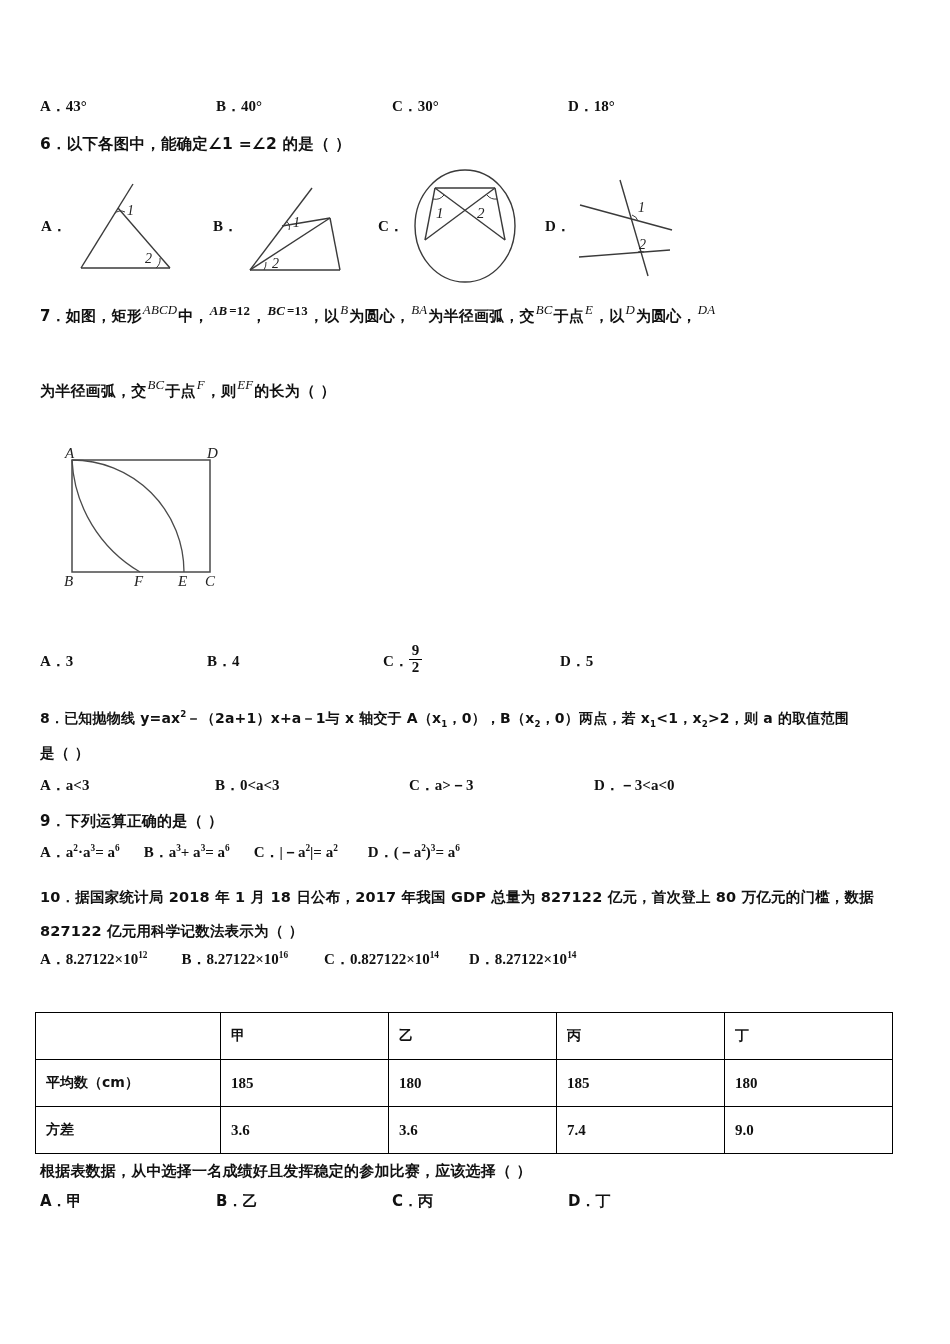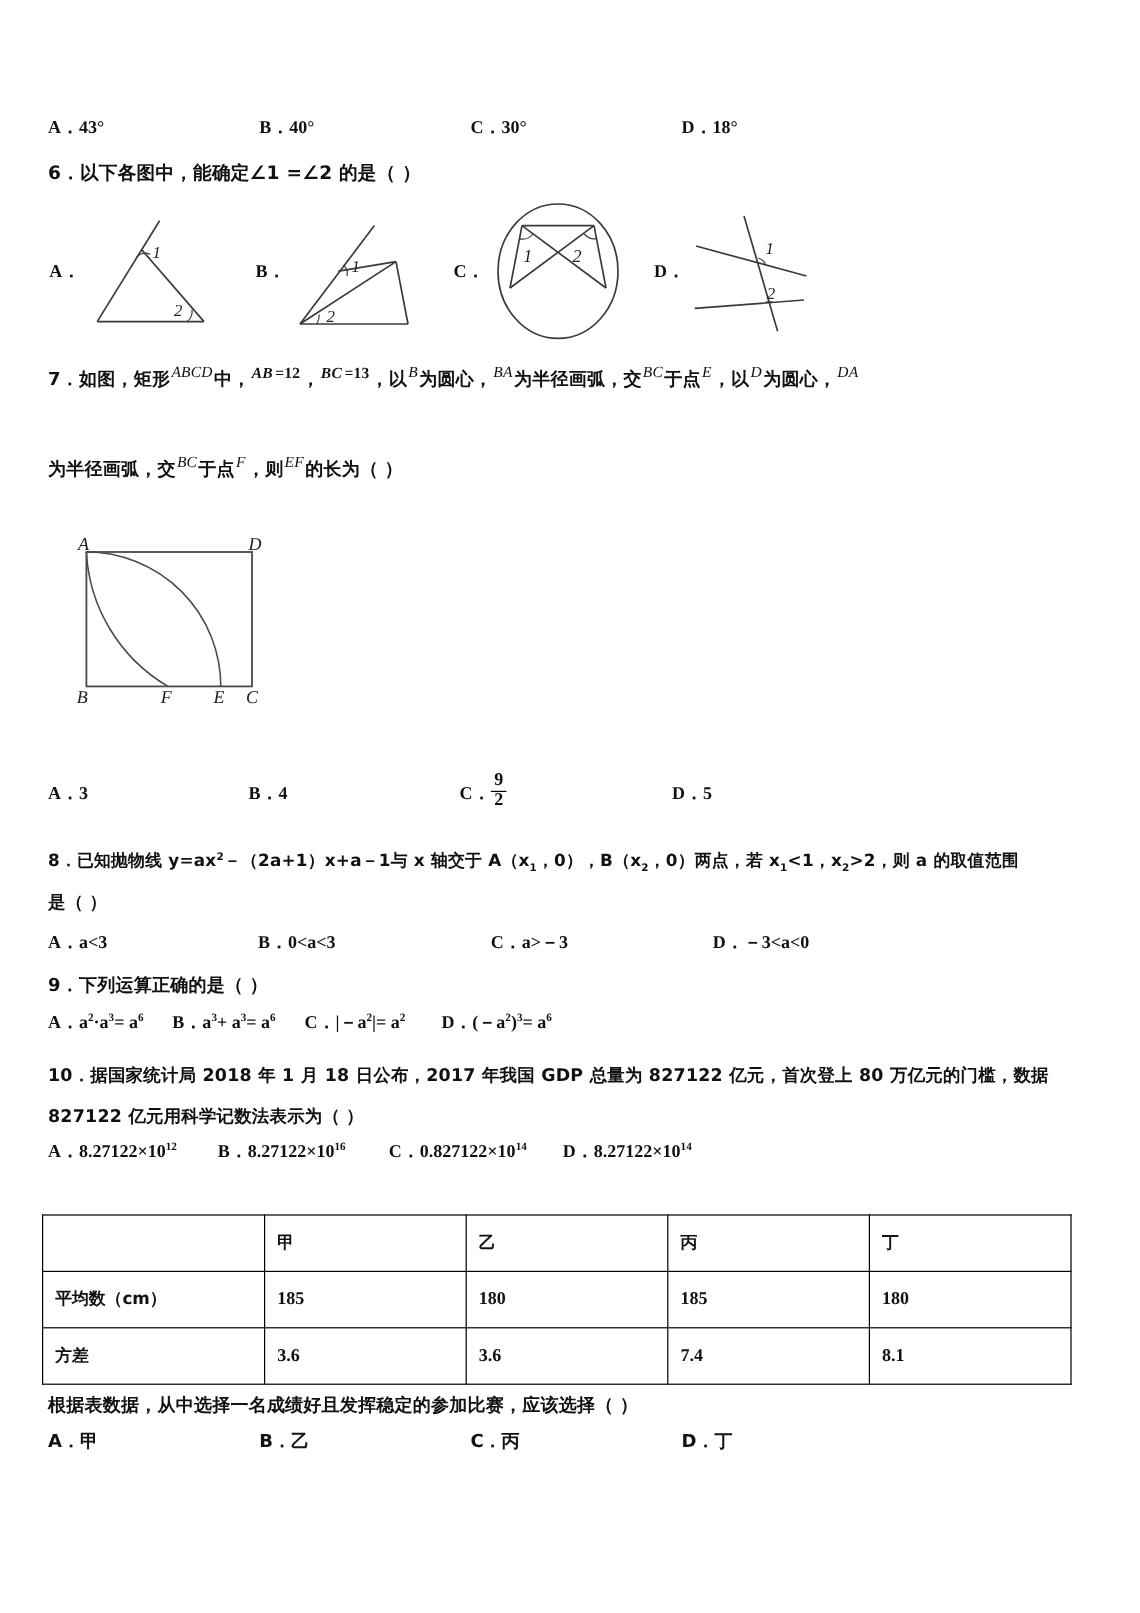--- a/index.html
+++ b/index.html
@@ -285,21 +285,21 @@
         <td class="c num">185</td>
         <td class="c num">180</td>
         <td class="c num">185</td>
         <td class="c num">180</td>
       </tr>
       <tr>
         <td class="lbl">方差</td>
         <td class="c num">3.6</td>
         <td class="c num">3.6</td>
         <td class="c num">7.4</td>
-        <td class="c num">8.1</td>
+        <td class="c num">9.0</td>
       </tr>
     </tbody>
   </table>
 
   <div class="abs qtext qtext-cn" style="left:40px; top:1160px; width:700px; font-size:15px;">根据表数据，从中选择一名成绩好且发挥稳定的参加比赛，应该选择（     ）</div>
 
   <div class="abs" style="left:40px; top:1192px; width:870px;">
     <div class="opt-row">
       <span class="opt qtext-cn" style="width:176px;">A．甲</span>
       <span class="opt qtext-cn" style="width:176px;">B．乙</span>

